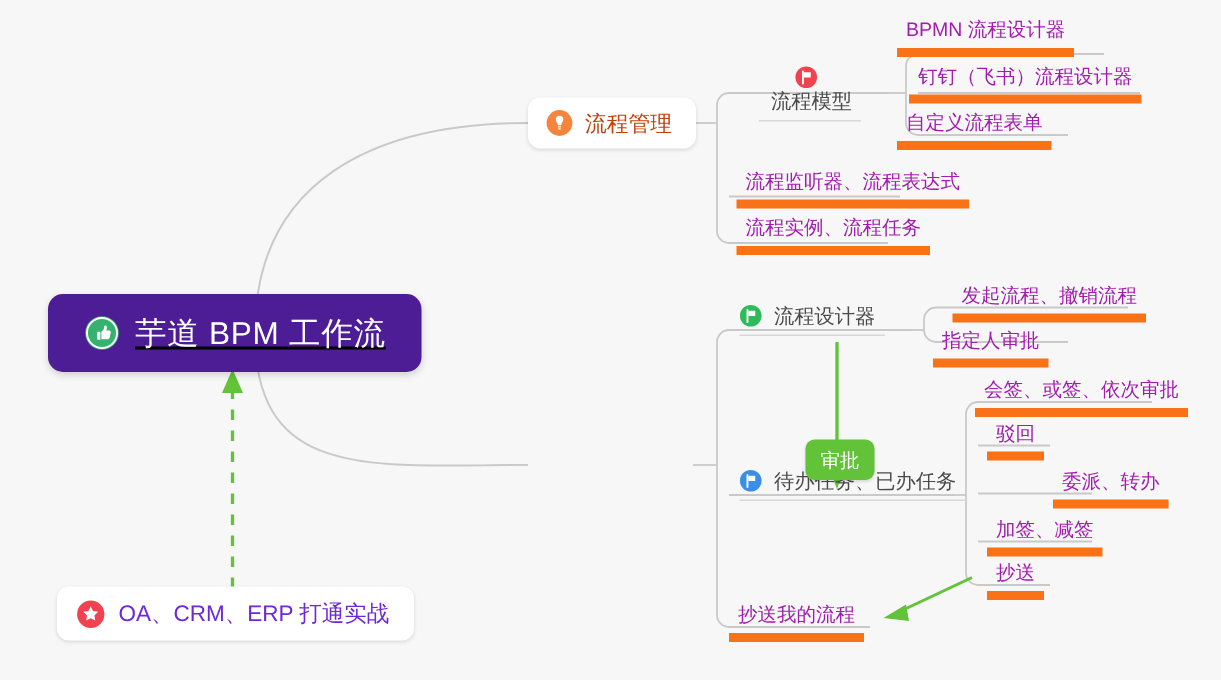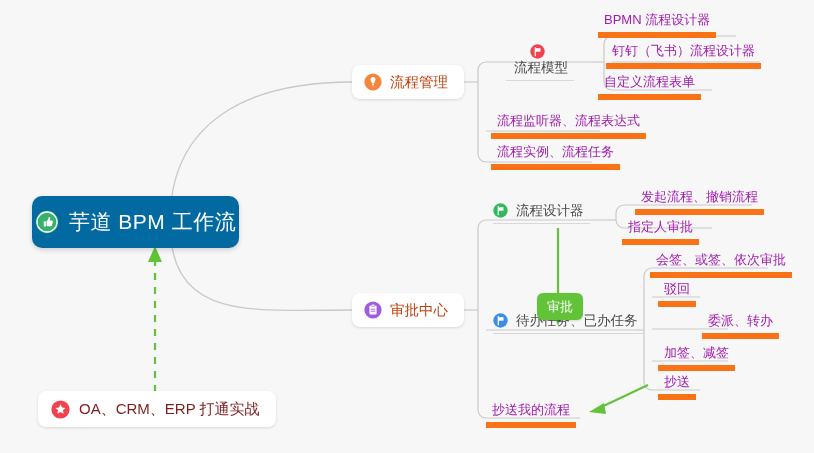--- a/index.html
+++ b/index.html
@@ -38,25 +38,26 @@
     box-sizing: border-box;
     display: flex;
     align-items: center;
     background: #ffffff;
     border-radius: 8px;
     box-shadow: 0 1px 3px rgba(0,0,0,0.13);
     white-space: nowrap;
   }
 
   .root-card {
-    background: #0369a1;
+    background: #4c1d95;
     border-radius: 10px;
     box-shadow: 0 2px 5px rgba(0,0,0,0.16);
-    padding: 0 3px;
+    padding: 0 24px;
     height: 52px;
+    text-decoration: underline;
   }
   .root-label {
     color: #ffffff;
     font-size: 21px;
     letter-spacing: 0.5px;
     margin-left: 10px;
   }
 
   .topic-card {
     padding: 0 16px 0 12px;
@@ -67,21 +68,21 @@
     color: #c2410c;
     margin-left: 8px;
   }
 
   .corner-card {
     padding: 0 16px 0 13px;
     height: 36px;
   }
   .corner-label {
     font-size: 15px;
-    color: #7f1d1d;
+    color: #6d28d9;
     margin-left: 9px;
   }
 
   
   .leaf {
     position: absolute;
     box-sizing: border-box;
     font-size: 13px;
     color: #a21caf;
     white-space: nowrap;
@@ -247,31 +248,20 @@
     <span class="flabel">流程模型</span>
   </div>
 
   <div class="leaf" style="left:598px; top:11px;">BPMN 流程设计器</div>
   <div class="leaf" style="left:606px; top:42px;">钉钉（飞书）流程设计器</div>
   <div class="leaf" style="left:598px; top:73px;">自定义流程表单</div>
 
   <div class="leaf" style="left:491px; top:112px;">流程监听器、流程表达式</div>
   <div class="leaf" style="left:491px; top:143px;">流程实例、流程任务</div>
 
-  <div class="card topic-card" style="left:352px; top:293px;">
-    <span class="ico ico-topic">
-      <svg viewBox="0 0 18 18" width="18" height="18">
-        <circle cx="9" cy="9" r="8.6" fill="#a05ce0"></circle>
-        <rect x="5.4" y="4.5" width="7.2" height="9" rx="1.1" fill="#ffffff"></rect>
-        <rect x="7.3" y="3.3" width="3.4" height="2.1" rx="0.9" fill="#ffffff" stroke="#a05ce0" stroke-width="0.7"></rect>
-        <path d="M7.1 8.2 h3.8 M7.1 10.2 h3.8" stroke="#a05ce0" stroke-width="0.9" stroke-linecap="round"></path>
-      </svg>
-    </span>
-    <span class="topic-label">审批中心</span>
-  </div>
 
   <div class="flagrow" style="left:493px; top:202px;">
     <span class="ico ico-flag">
       <svg viewBox="0 0 15 15" width="15" height="15">
         <circle cx="7.5" cy="7.5" r="7.2" fill="#2fbb5a"></circle>
         <path d="M5.3 3.6 v8.1" stroke="#ffffff" stroke-width="1.25" stroke-linecap="round"></path>
         <path d="M5.9 4.2 h4.6 v3.5 H5.9 z" fill="#ffffff"></path>
       </svg>
     </span>
     <span class="flabel">流程设计器</span>

